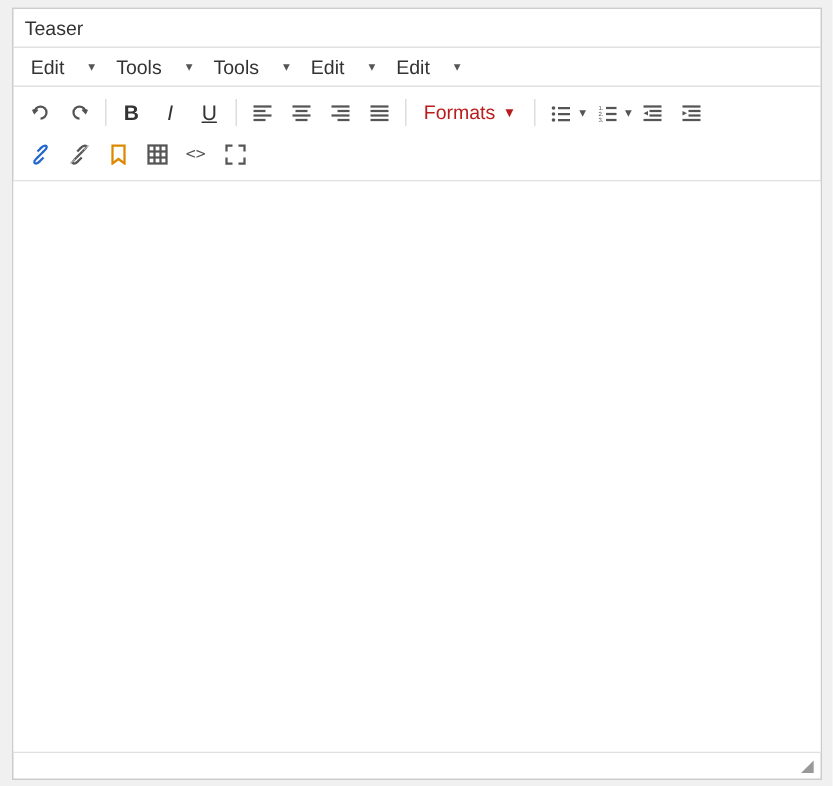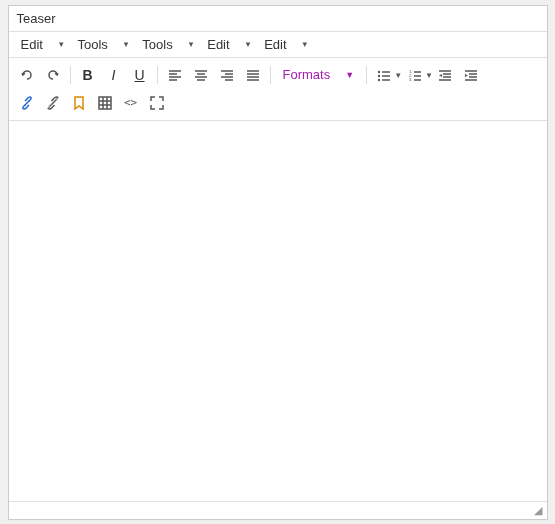--- a/index.html
+++ b/index.html
@@ -80,27 +80,27 @@
     .tb-btn.underline { text-decoration: underline; font-size: 14px; }
     .separator {
       width: 1px;
       height: 18px;
       background: #ddd;
       margin: 0 3px;
     }
     .formats-btn {
       display: flex;
       align-items: center;
-      gap: 15px;
+      gap: 5px;
       padding: 2px 6px;
       height: 22px;
       cursor: pointer;
       border-radius: 2px;
       font-size: 13px;
-      color: #a21caf;
+      color: #b91c1c;
       border: 1px solid transparent;
     }
     .editor-area {
       flex: 1;
       min-height: 380px;
       background: #fff;
       cursor: text;
       position: relative;
     }
     .resize-handle {

